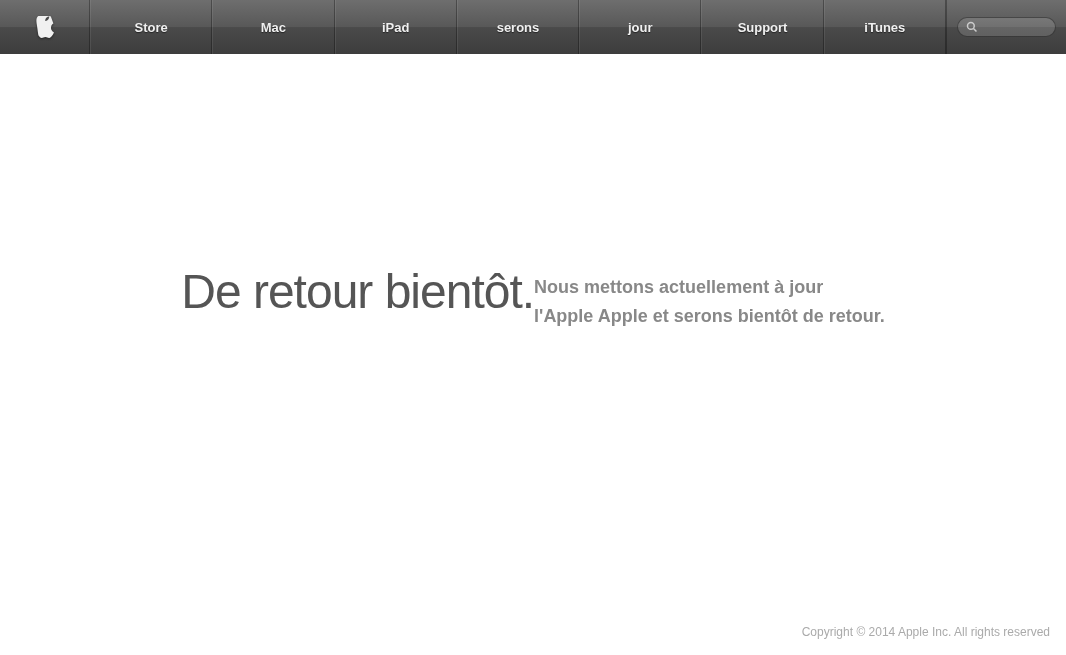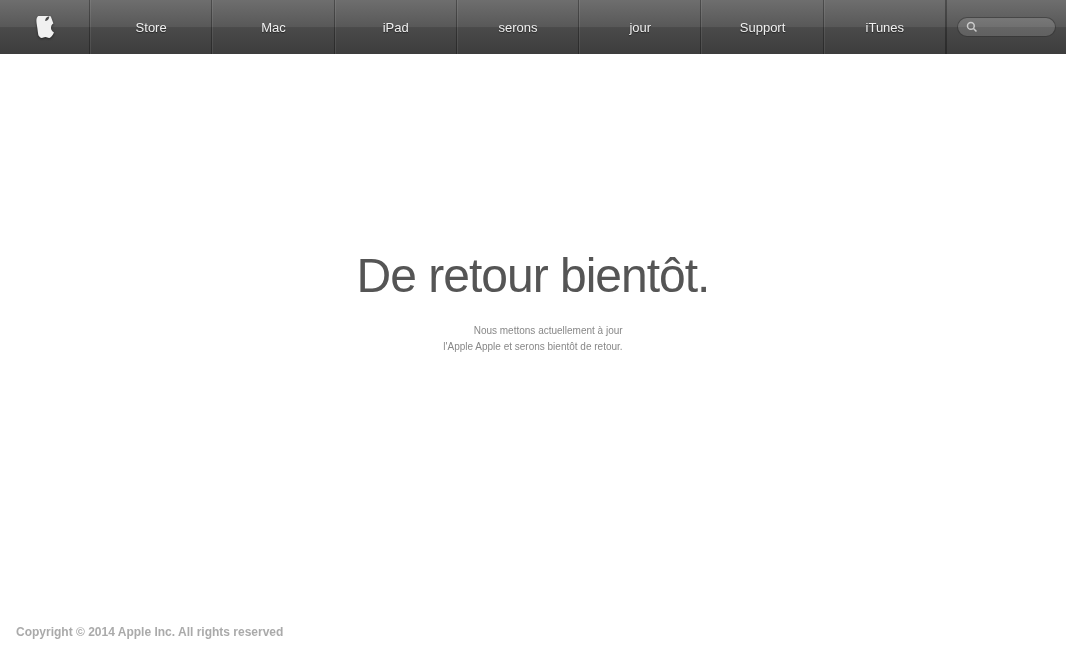--- a/index.html
+++ b/index.html
@@ -27,21 +27,21 @@
       flex-shrink: 0;
     }
 
     .nav-item {
       display: flex;
       align-items: center;
       justify-content: center;
       flex: 1;
       color: #f0f0f0;
       font-size: 13px;
-      font-weight: 400;
+      font-weight: 700;
       cursor: pointer;
       border-right: 1px solid rgba(0,0,0,0.3);
       border-left: 1px solid rgba(255,255,255,0.08);
       text-shadow: 0 1px 1px rgba(0,0,0,0.5);
       transition: background 0.1s;
     }
 
     .nav-item:first-child {
       border-left: none;
       max-width: 90px;
@@ -99,52 +99,51 @@
     }
 
     .search-input-field::placeholder {
       color: rgba(255,255,255,0.4);
     }
 
     
     main {
       flex: 1;
       display: flex;
-      flex-direction: column;
+      flex-direction: row;
       align-items: center;
       justify-content: center;
       background: #fff;
       padding-bottom: 60px;
     }
 
     .main-title {
       font-size: 48px;
       font-weight: 200;
       color: #555;
       letter-spacing: -1px;
       margin-bottom: 20px;
     }
 
     .main-subtitle {
-      font-size: 10px;
-      font-weight: 400;
+      font-size: 18px;
+      font-weight: 700;
       color: #888;
+      text-align: left;
+      line-height: 1.6;
+    }
+
+    
+    footer {
       text-align: right;
-      line-height: 1.6;
-    }
-
-    
-    footer {
-      text-align: left;
       padding: 16px;
       font-size: 12px;
       color: #aaa;
       background: #fff;
       flex-shrink: 0;
-      font-weight: bold;
     }
   </style>
 </head>
 <body>
 
 <nav>
 
   <div class="nav-item nav-apple-logo">
     <svg class="apple-logo" viewBox="0 0 814 1000">
       <path d="M788.1 340.9c-5.8 4.5-108.2 62.2-108.2 190.5 0 148.4 130.3 200.9 134.2 202.2-.6 3.2-20.7 71.9-68.7 141.9-42.8 61.6-87.5 123.1-155.5 123.1s-85.5-39.5-164-39.5c-76 0-103.7 40.8-165.9 40.8s-105-57.8-155.5-127.4C46 405.8 15.7 303.3 15.7 205.8c0-164.8 107.7-252.1 213.5-252.1 56.4 0 103.4 37.2 138.6 37.2 33.5 0 85.5-39.5 149.1-39.5 24.2 0 108.2 2.6 168.7 100.9zm-234.5-181.3c28.3-34.8 48.3-83.5 48.3-132.2 0-6.4-.6-12.9-1.9-18.1-45.5 1.9-99.5 30.3-131.7 68.7-25.2 29-48.9 77.7-48.9 127.4 0 7.1 1.3 14.2 1.9 16.5 3.2.6 8.4 1.3 13.6 1.3 40.9 0 91.4-27 118.7-63.6z"></path>

